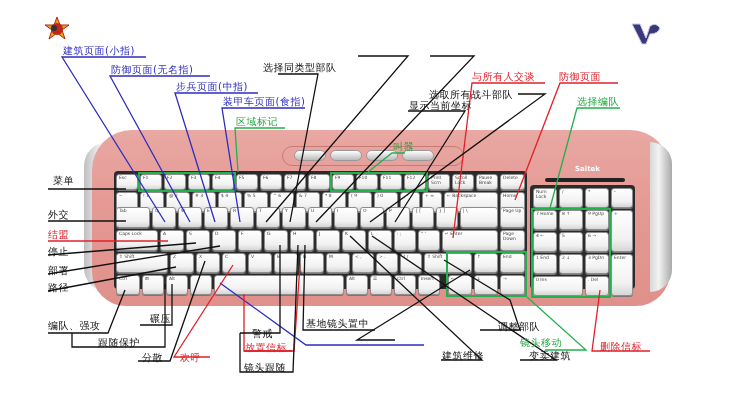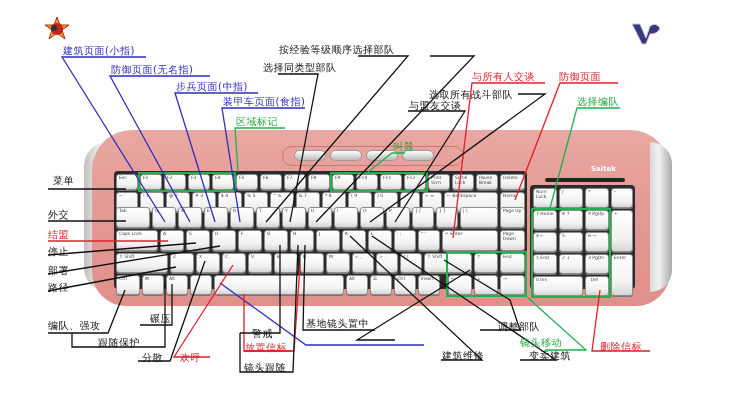--- a/index.html
+++ b/index.html
@@ -4,21 +4,21 @@
 <style>
   html,body{margin:0;padding:0;background:#fff;}
   body{width:750px;height:400px;position:relative;overflow:hidden;font-family:"DejaVu Sans",sans-serif;}
   .stage{position:absolute;left:0;top:0;width:750px;height:400px;}
   .kb-body{position:absolute;left:92px;top:130px;width:578px;height:176px;border-radius:40px 40px 34px 34px;
     background:linear-gradient(180deg,#e9a8a3 0%,#e59a95 40%,#e0908b 100%);}
   .kb-rim-l{position:absolute;left:84px;top:142px;width:26px;height:150px;border-radius:24px 0 0 24px;background:linear-gradient(90deg,#bfbfbf,#f0f0f0 60%,#d8d8d8);}
   .kb-rim-r{position:absolute;left:650px;top:142px;width:22px;height:150px;border-radius:0 24px 24px 0;background:linear-gradient(90deg,#d8d8d8,#f2f2f2 40%,#a9a9a9);}
   .media-strip{position:absolute;left:282px;top:146px;width:180px;height:18px;border:1px solid #c97a75;border-radius:10px;}
   .media-btn{position:absolute;top:150px;width:30px;height:9px;border-radius:6px;background:linear-gradient(#fff,#bbb);border:1px solid #999;}
-  .brand{position:absolute;left:591px;top:165px;font-size:7px;font-weight:bold;color:#fff;}
+  .brand{position:absolute;left:575px;top:165px;font-size:7px;font-weight:bold;color:#fff;}
   .lcd{position:absolute;left:545px;top:178px;width:80px;height:4px;background:#222;border-radius:2px;}
   .key{position:absolute;background:linear-gradient(180deg,#ffffff 0%,#f1f1f1 70%,#d6d6d6 100%);border:1px solid #8d8d8d;border-radius:3px;
     box-shadow:0 1px 0 #777;font-size:4.5px;color:#444;padding:1px 2px;box-sizing:border-box;font-family:"DejaVu Sans",sans-serif;overflow:hidden;line-height:1.1;}
   .kbase{position:absolute;left:114px;top:171px;width:413px;height:118px;background:#2b2b2b;border-radius:4px;}
   .npbase{position:absolute;left:530px;top:185px;width:105px;height:104px;background:#2b2b2b;border-radius:4px;}
   .hl{position:absolute;border:2.5px solid #22b14c;box-sizing:border-box;pointer-events:none;}
   svg.lines{position:absolute;left:0;top:0;width:750px;height:400px;}
   .lbl{position:absolute;font-size:10px;line-height:12px;white-space:nowrap;letter-spacing:0.5px;}
   .blue{color:#2c2cc0;}
   .black{color:#111;}
@@ -221,26 +221,25 @@
       <polyline points="520,360 556,360 372,236"></polyline>
       <polyline points="480,330 520,330 510,300 444,260"></polyline>
     </g>
   </svg>
 
   <div class="lbl blue" style="left:63px;top:45px">建筑页面(小指)</div>
   <div class="lbl blue" style="left:111px;top:64px">防御页面(无名指)</div>
   <div class="lbl blue" style="left:176px;top:81px">步兵页面(中指)</div>
   <div class="lbl blue" style="left:223px;top:96px">装甲车页面(食指)</div>
   <div class="lbl green" style="left:236px;top:116px">区域标记</div>
-  <div class="lbl black" style="left:279px;top:44px">按经验等级顺序选择部队</div>
   <div class="lbl black" style="left:263px;top:62px">选择同类型部队</div>
   <div class="lbl red" style="left:472px;top:71px">与所有人交谈</div>
   <div class="lbl red" style="left:559px;top:71px">防御页面</div>
   <div class="lbl black" style="left:429px;top:89px">选取所有战斗部队</div>
-  <div class="lbl black" style="left:409px;top:100px">与盟友交谈</div>
+  <div class="lbl black" style="left:409px;top:100px">显示当前坐标</div>
   <div class="lbl green" style="left:577px;top:96px">选择编队</div>
   <div class="lbl green" style="left:393px;top:141px">叫嚣</div>
 
   <div class="lbl black" style="left:53px;top:175px">菜单</div>
   <div class="lbl black" style="left:48px;top:209px">外交</div>
   <div class="lbl red" style="left:48px;top:229px">结盟</div>
   <div class="lbl black" style="left:48px;top:246px">停止</div>
   <div class="lbl black" style="left:48px;top:265px">部署</div>
   <div class="lbl black" style="left:48px;top:282px">路径</div>
 

